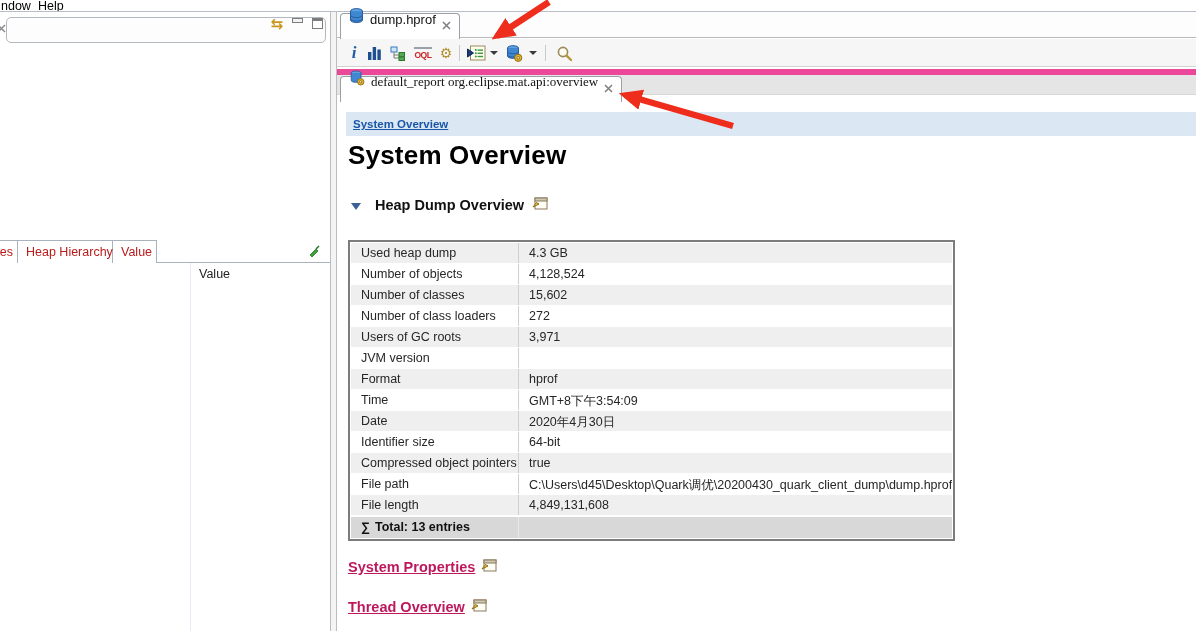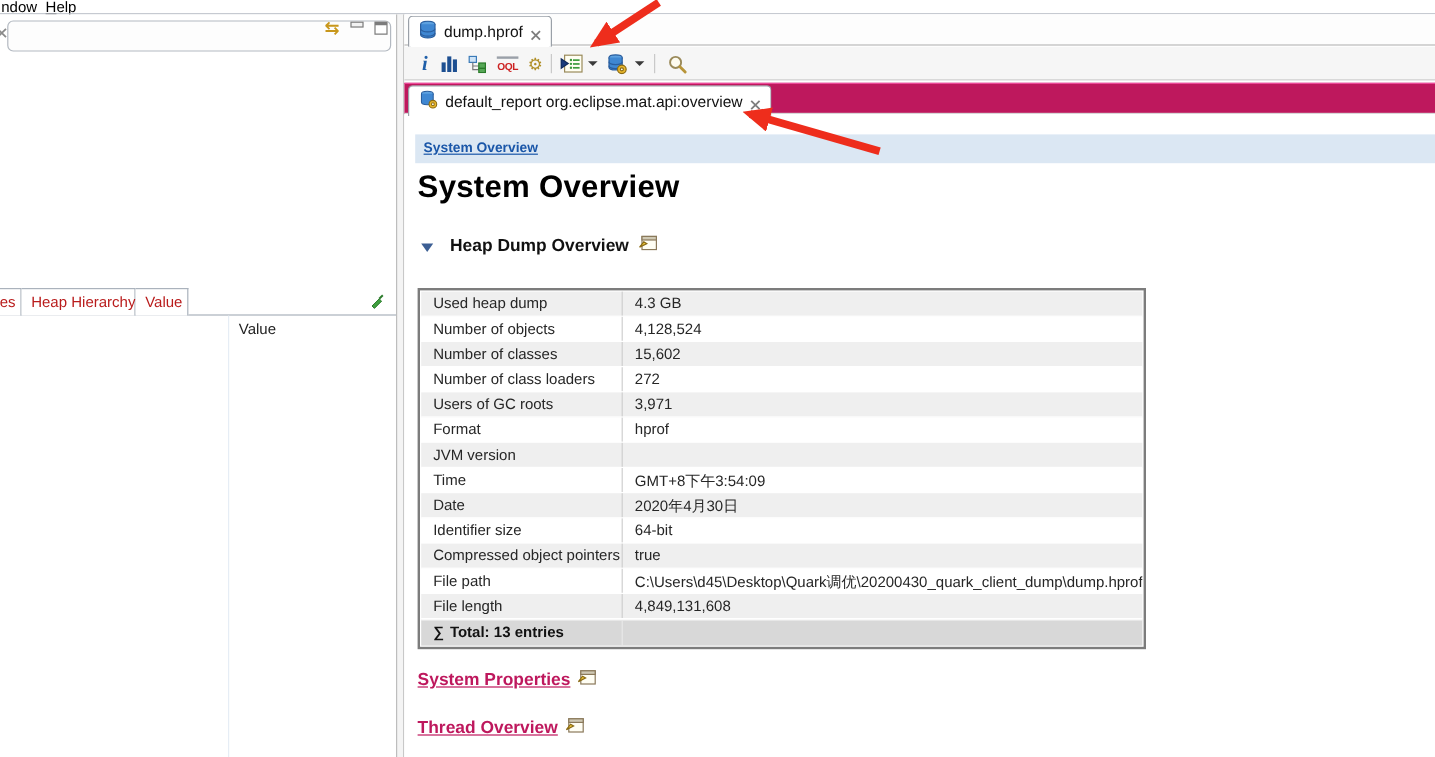--- a/index.html
+++ b/index.html
@@ -41,42 +41,42 @@
 
   
   #sash { position:absolute; left:330px; top:12px; width:7px; height:619px;
     border-left:1px solid #bdbdbd; border-right:1px solid #bdbdbd; background:#f4f4f4; }
 
   
   #editor { position:absolute; left:337px; top:12px; width:859px; height:619px; background:#fff; }
 
   #ed-tabstrip { position:absolute; left:0; top:0; width:100%; height:26px; border-bottom:1px solid #b9b9b9; background:#fdfdfd; }
   .ed-tab { position:absolute; left:3px; top:1px; height:26px; background:#fff; border:1px solid #9aa0a8; border-bottom:none;
-    border-radius:4px 4px 0 0; display:flex; align-items:center; gap:6px; padding:1px 8px; font-size:13px; color:#111; z-index:2; }
+    border-radius:4px 4px 0 0; display:flex; align-items:flex-end; gap:6px; padding:12px 8px; font-size:13px; color:#111; z-index:2; }
   .xicon { display:inline-block; width:9px; height:9px; }
 
   #ed-toolbar { position:absolute; left:0; top:27px; width:100%; height:28px; background:#f6f6f6; border-bottom:1px solid #d2d2d2;
     display:flex; align-items:center; }
   .tb { position:absolute; top:0; height:28px; display:flex; align-items:center; justify-content:center; }
   #tb-info { left:8px; width:18px; color:#1f5fa9; font-family:"Liberation Serif","DejaVu Serif",serif; font-weight:bold; font-size:17px; font-style:italic; }
   #tb-hist { left:27px; width:20px; }
   #tb-tree { left:50px; width:22px; }
   #tb-oql  { left:74px; width:24px; position:absolute; }
   #tb-gear { left:99px; width:20px; font-size:14px; color:#b08f28; }
   .tb-sep { position:absolute; top:6px; width:1px; height:16px; background:#c9c9c9; }
   #sep1 { left:122px; } #sep2 { left:208px; }
   #tb-run { left:128px; width:22px; }
   #tb-run-caret { left:151px; width:12px; }
   #tb-db { left:166px; width:22px; }
   #tb-db-caret { left:190px; width:12px; }
   #tb-search { left:216px; width:22px; }
   .caret { width:0; height:0; border-left:4px solid transparent; border-right:4px solid transparent; border-top:4px solid #3a3a3a; }
   .oql-text { color:#cc2222; font-weight:bold; font-size:8.5px; letter-spacing:-0.4px; border-top:2px solid #9aa0a8; padding-top:1px; }
 
-  #ed-subtabstrip { position:absolute; left:0; top:57px; width:100%; height:26px; border-top:1px solid #ec4899; border-bottom:1px solid #d8d8d8; background:#be185d; }
+  #ed-subtabstrip { position:absolute; left:0; top:57px; width:100%; height:26px; border-top:6px solid #ec4899; border-bottom:1px solid #d8d8d8; background:#e5e5e5;font-family:Liberation Serif, serif; }
   #report-tab { top:1px; height:26px; background:#fff; }
 
   #report { position:absolute; left:0; top:84px; width:100%; bottom:0; background:#fff; }
 
   #breadcrumb { position:absolute; left:9px; right:0; top:16px; height:24px; background:#dbe7f3; display:flex; align-items:center; }
   #breadcrumb a { margin-left:7px; font-size:11.5px; font-weight:bold; color:#1a56a8; text-decoration:underline; }
 
   #report-title { position:absolute; left:11px; top:44px; font-size:26px; font-weight:bold; color:#000; letter-spacing:0.2px; }
 
   #section-hd { position:absolute; left:14px; top:100px; display:flex; align-items:center; gap:8px; }
@@ -282,26 +282,26 @@
           </div>
         <div class="trow">
             <div class="c1">Number of class loaders</div>
             <div class="c2">272</div>
           </div>
         <div class="trow">
             <div class="c1">Users of GC roots</div>
             <div class="c2">3,971</div>
           </div>
         <div class="trow">
+            <div class="c1">JVM version</div>
+            <div class="c2"></div>
+          </div>
+        <div class="trow">
             <div class="c1">Format</div>
             <div class="c2">hprof</div>
-          </div>
-        <div class="trow">
-            <div class="c1">JVM version</div>
-            <div class="c2"></div>
           </div>
         <div class="trow">
             <div class="c1">Time</div>
             <div class="c2">GMT+8下午3:54:09</div>
           </div>
         <div class="trow">
             <div class="c1">Date</div>
             <div class="c2">2020年4月30日</div>
           </div>
         <div class="trow">

